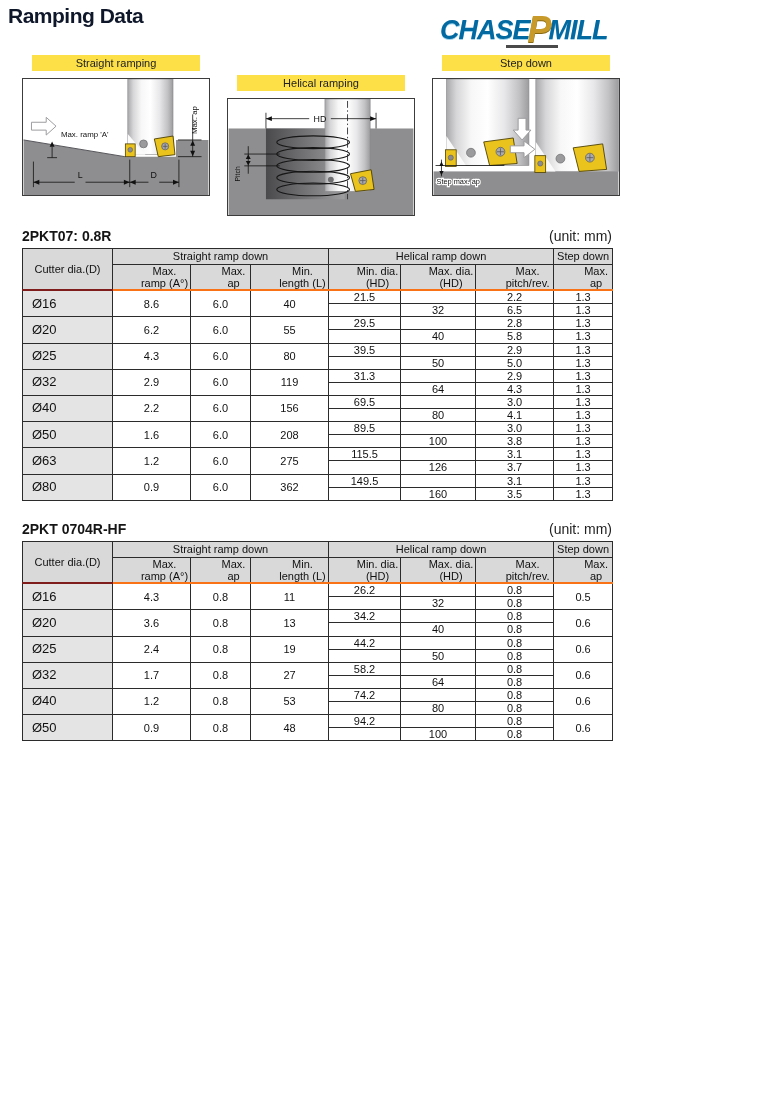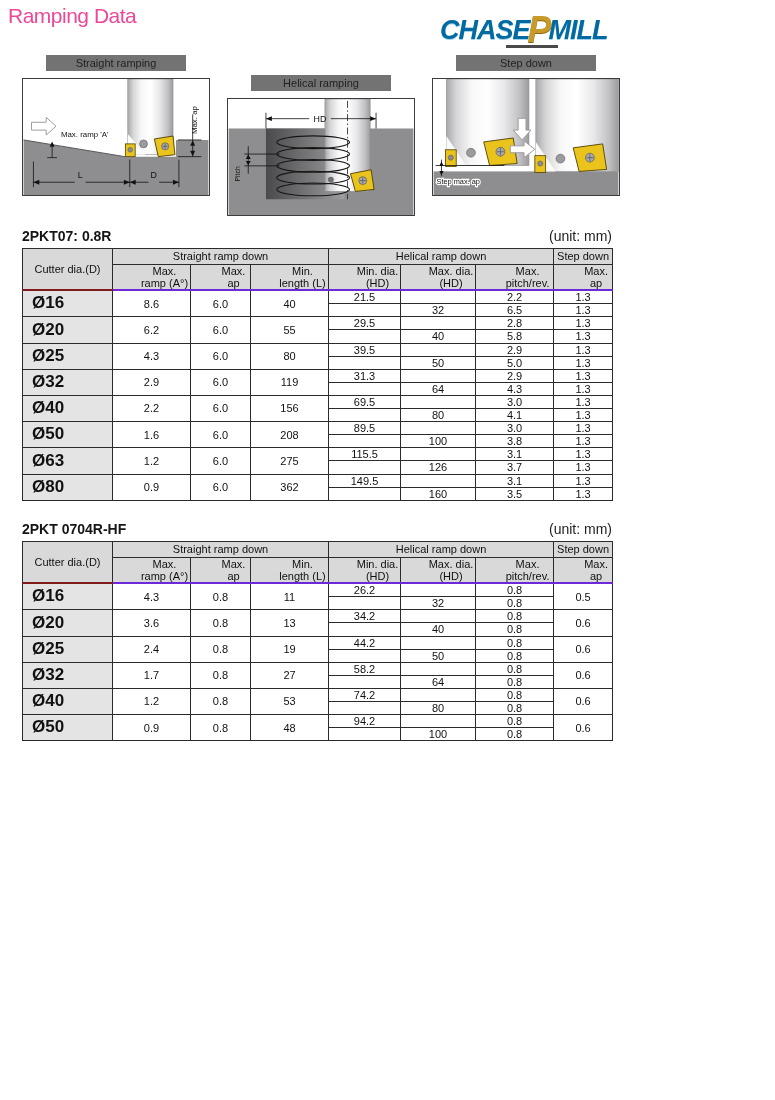--- a/index.html
+++ b/index.html
@@ -1,43 +1,43 @@
 <!DOCTYPE html>
 <html><head>
 <meta charset="utf-8">
 <style>
   * { margin:0; padding:0; box-sizing:border-box; }
   body { width:775px; height:1100px; background:#ffffff; font-family:"Liberation Sans", sans-serif; color:#111; }
   .page { position:relative; width:775px; height:1100px; background:#fff; overflow:hidden; }
 
-  .page-title { position:absolute; left:8px; top:4px; font-size:21px; font-weight:normal; letter-spacing:-0.5px; color:#ec4899; }
+  .page-title { position:absolute; left:8px; top:4px; font-size:21px; font-weight:bold; letter-spacing:-0.5px; color:#0f172a; }
 
   .logo { position:absolute; left:440px; top:6px; font-style:italic; font-weight:bold; white-space:nowrap; }
   .lg-chase, .lg-mill { font-size:27px; color:#0369a1; letter-spacing:-1px; text-shadow:0 1px 0 #9fd4ec;font-style:italic; }
   .lg-p { font-size:36px; color:#c79a2a; letter-spacing:-1px; position:relative; top:3px; margin:0 -2px; text-shadow:0 1px 0 #8a6a10; }
   .lg-tag { width:52px; height:3px; background:#4a4a4a; margin-left:66px; margin-top:-3px; }
 
   .panel { position:absolute; top:55px; width:188px; }
   .panel-1 { left:22px; } .panel-2 { left:227px;margin-top:20px; } .panel-3 { left:432px; }
-  .panel-label { width:140px; height:16px; margin:0 auto 7px; background:#737373; font-size:11px; line-height:16px; text-align:center; color:#222; }
+  .panel-label { width:168px; height:16px; margin:0 auto 7px; background:#fde047; font-size:11px; line-height:16px; text-align:center; color:#222; }
   .panel svg { display:block; border:1px solid #3c3c3c; background:#fff; }
 
   .tblock { position:absolute; left:22px; width:590px; }
   .tblock-1 { top:228px; } .tblock-2 { top:521px; }
   .tbl-caption { display:flex; justify-content:space-between; align-items:flex-end; margin-bottom:4px;gap:8px; }
   .tbl-title { font-size:14px; font-weight:bold; color:#151515; }
   .tbl-unit { font-size:14px; color:#222; }
 
   table.dtable { border-collapse:collapse; width:590px; table-layout:fixed; }
   .dtable th, .dtable td { border:1px solid #2b2b2b; font-size:11px; text-align:center; padding:0; line-height:1.1; color:#111; font-weight:normal; overflow:hidden; }
   .dtable thead th { background:#d9d9d9; height:16px; }
-  .dtable tr.hsub th { border-bottom:2px solid #6d28d9;padding-left:26px; }
+  .dtable tr.hsub th { border-bottom:2px solid #f97316;padding-left:26px; }
   .dtable th.cutter { border-bottom:2px solid #7f1d1d; }
   .dtable tbody tr { height:13px; }
-  .dtable td.dia { background:#e4e4e4; text-align:left; padding-left:9px; font-weight:bold; font-size:17px; }
+  .dtable td.dia { background:#e4e4e4; text-align:left; padding-left:9px; font-weight:normal; font-size:13px; }
 </style>
 </head>
 <body>
 
 <div class="page">
 
   <h1 class="page-title">Ramping Data</h1>
 
   <div class="logo">
     <span class="lg-chase">CHASE</span><span class="lg-p">P</span><span class="lg-mill">MILL</span>

